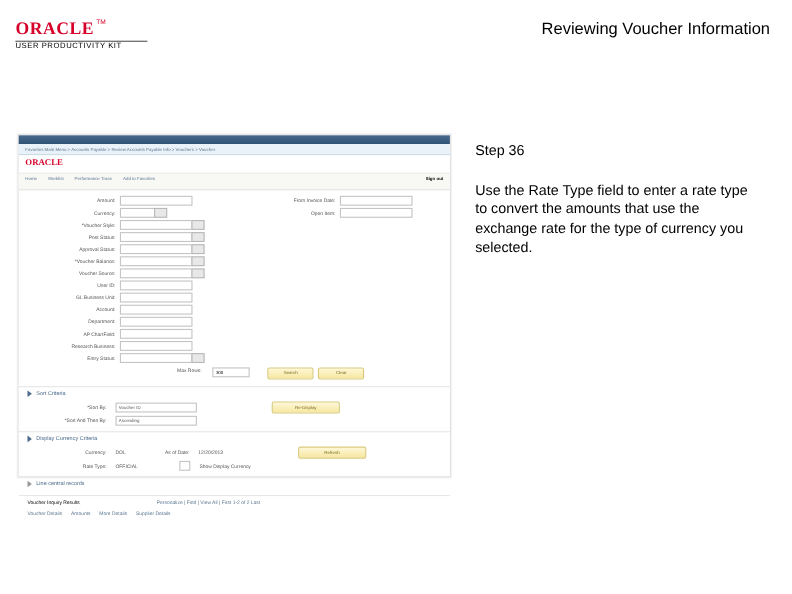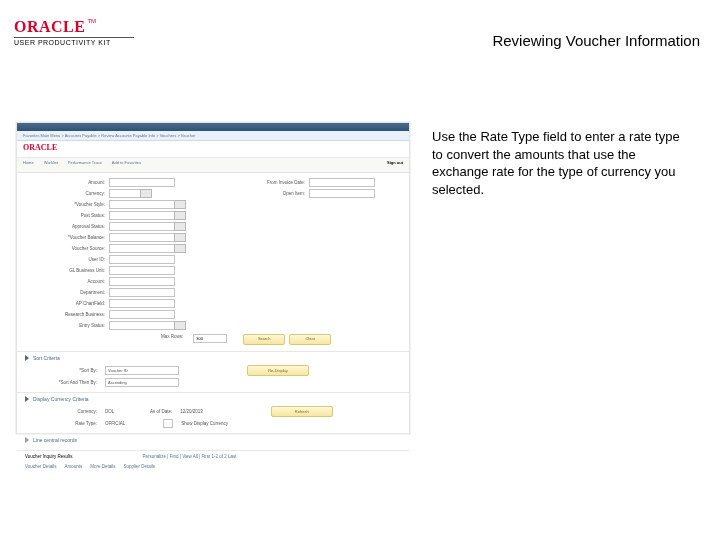--- a/index.html
+++ b/index.html
@@ -4,21 +4,21 @@
 <style>
   html,body{margin:0;padding:0;width:720px;height:540px;background:#fff;font-family:Arial,Helvetica,sans-serif;color:#000;overflow:hidden}
   .page{position:relative;width:720px;height:540px}
   
   .header{position:absolute;left:0;top:18px;width:720px;height:36px}
   .logo{position:absolute;left:14px;top:0}
   .logo-oracle{font-family:"Times New Roman",serif;font-weight:bold;color:#d6002a;font-size:16px;letter-spacing:0.5px}
   .logo-tm{font-size:6px;color:#d6002a;vertical-align:text-top;margin-left:2px}
   .logo-sub{font-size:7px;letter-spacing:0.5px;color:#000;margin-top:1px}
   .logo-rule{border-top:1px solid #555;margin:1px 0;width:120px}
-  .title{position:absolute;right:20px;top:14px;font-size:15px}
+  .title{position:absolute;right:20px;top:0;font-size:15px}
   
   .shot{position:absolute;left:16px;top:122px;width:392px;height:310px;background:#fff;border:1px solid #e3e3e3;box-shadow:0 0 0 1px #f3f3f3}
   .shot-topbar{height:8px;background:linear-gradient(#4a6a8a,#2e5375)}
   .shot-crumb{height:10px;background:#eaf2f9;border-bottom:1px solid #cddbe7;font-size:4px;color:#5a7690;padding:2px 6px;box-sizing:border-box;white-space:nowrap;overflow:hidden}
   .shot-brand{height:12px;padding:2px 6px;font-family:"Times New Roman",serif;font-weight:bold;color:#d6002a;font-size:8px;border-bottom:1px solid #e8e8e8}
   .shot-tabs{height:10px;background:#f8f8f5;border-bottom:1px solid #e3e3e3;font-size:4px;color:#5a7690;padding:2px 6px;display:flex;gap:10px}
   .shot-tabs span:last-child{color:#000;font-weight:bold;margin-left:auto}
   .form-area{padding:4px 2px 2px 2px}
   .frow{display:flex;align-items:center;height:10px;margin-bottom:1px}
   .flabel{width:86px;text-align:right;font-size:4.5px;color:#555;padding-right:4px;white-space:nowrap}
@@ -209,18 +209,19 @@
       <div class="restabs">
         <span>Voucher Details</span>
         <span>Amounts</span>
         <span>More Details</span>
         <span>Supplier Details</span>
       </div>
     </div>
   </div>
 
   <div class="panel">
+    <div class="step">Step 36</div>
     <div class="instr">
       <span>Use the </span><b>Rate Type</b><span> field to enter a rate type to convert the amounts that use the exchange rate for the type of currency you selected.</span>
     </div>
   </div>
 
 </div>
 
 </body></html>

